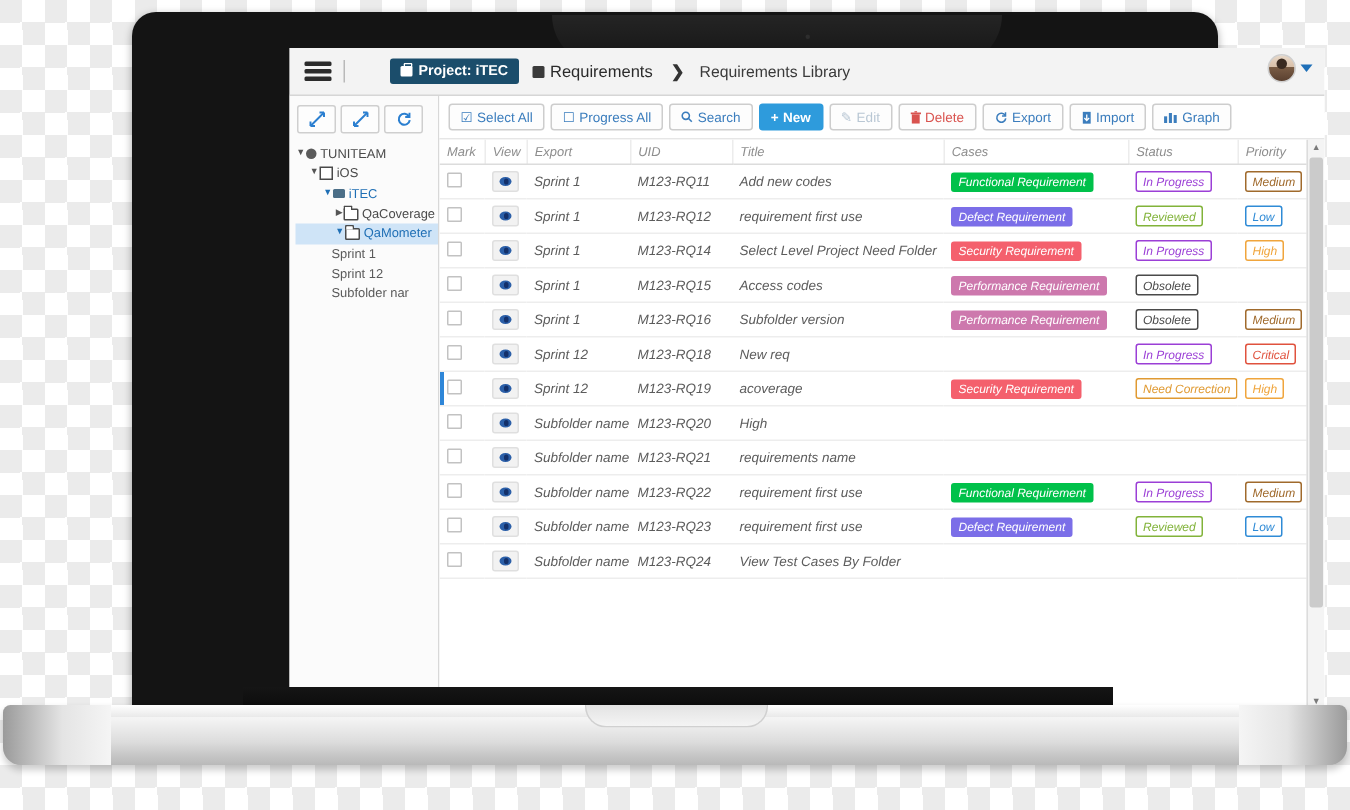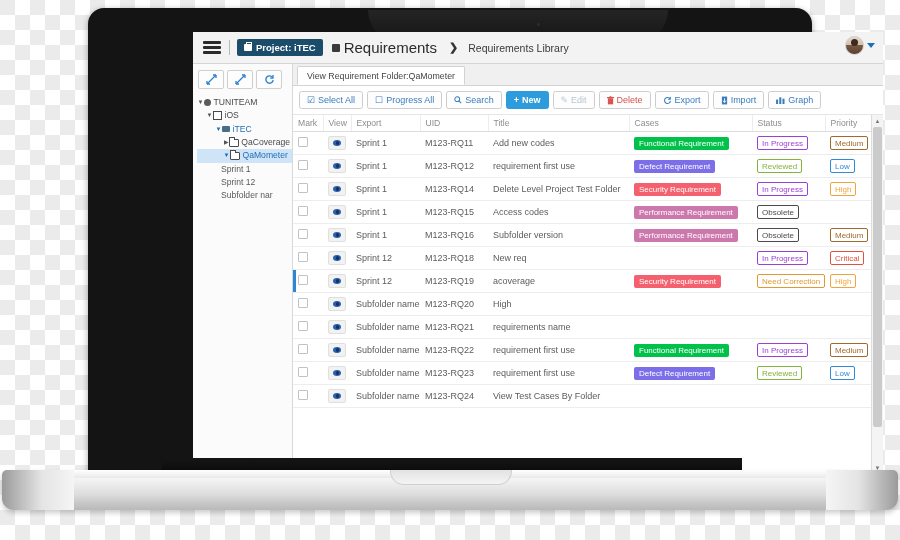--- a/index.html
+++ b/index.html
@@ -60,26 +60,26 @@
   .topbar{
     height:31px;background:#f3f3f3;border-bottom:1px solid #d6d6d6;
     display:flex;align-items:center;padding:0 8px;position:relative;
   }
   .hamburger{display:flex;flex-direction:column;justify-content:center;gap:2.5px;
     width:18px;height:18px;margin:0 6px 0 2px;cursor:pointer;}
   .hamburger i{display:block;height:2.5px;background:#2b2b2b;border-radius:1px;}
   .vdiv{width:1px;height:15px;background:#b9b9b9;margin:0 7px 0 2px;}
   .crumb-pill{
     display:flex;align-items:center;gap:4px;background:#1b4d6b;color:#fff;
-    font-size:9.5px;font-weight:bold;padding:3px 7px;border-radius:2px;cursor:pointer;
+    font-size:9.5px;font-weight:bold;padding:3px 7px;border-radius:2px;cursor:pointer;margin-left:23px;
   }
   .case-icon{width:8px;height:7px;background:#fff;border-radius:1px;position:relative;display:inline-block;}
   .case-icon:before{content:"";position:absolute;left:2px;top:-2px;width:4px;height:2px;
     border:1px solid #fff;border-bottom:none;border-radius:1px 1px 0 0;}
-  .crumb{display:flex;align-items:center;gap:4px;font-size:15px;color:#2b2b2b;margin-left:9px;cursor:pointer;}
+  .crumb{display:flex;align-items:center;gap:4px;font-size:11px;color:#2b2b2b;margin-left:9px;cursor:pointer;}
   .sq-icon{width:8px;height:8px;background:#3a3a3a;display:inline-block;border-radius:1px;}
   .chev{margin:0 10px 0 12px;color:#333;font-size:11px;font-weight:bold;}
   .crumb-last{font-size:10.5px;color:#3a3a3a;}
   .user-zone{position:absolute;right:8px;top:4px;display:flex;align-items:center;gap:3px;cursor:pointer;}
   .avatar{width:17px;height:17px;border-radius:50%;overflow:hidden;border:1px solid #cfcfcf;
     background:linear-gradient(180deg,#e8d8c8 0%,#d8bfa8 45%,#7a5c44 46%,#5a4030 100%);position:relative;}
   .avatar:after{content:"";position:absolute;left:5px;top:2px;width:7px;height:7px;border-radius:50%;
     background:#3a2a20;}
   .caret{width:0;height:0;border-left:4.5px solid transparent;border-right:4.5px solid transparent;
     border-top:5px solid #1e6fb8;}
@@ -123,21 +123,21 @@
     border:1px solid #cdcdcd;border-radius:2.5px;background:#fdfdfd;color:#3b7dbd;
     padding:3px 7px;cursor:pointer;white-space:nowrap;
   }
   .btn.primary{background:#2e9bdc;border-color:#2e9bdc;color:#fff;font-weight:bold;}
   .btn.disabled{color:#b9c7d4;}
   .btn.danger{color:#d9534f;}
   .btn .g{font-size:9px;line-height:1;}
 
   
   .tablewrap{flex:1;display:flex;overflow:hidden;border-top:1px solid #e6e6e6;}
-  .tablecol{flex:1;min-width:0;display:flex;flex-direction:column;}
+  .tablecol{flex:1;min-width:0;display:flex;flex-direction:column;font-style:italic;}
   table{border-collapse:collapse;width:100%;table-layout:fixed;}
   th{
     font-size:8.6px;font-weight:normal;color:#8d8d8d;text-align:left;
     padding:3px 5px;border-bottom:1px solid #dcdcdc;border-right:1px solid #ececec;background:#fff;
   }
   td{
     font-size:9px;color:#5c5c5c;padding:4px 5px;border-bottom:1px solid #ededed;
     white-space:nowrap;overflow:hidden;height:14px;
   }
   tr.hl td:first-child{box-shadow:inset 3px 0 0 #2e86d8;}
@@ -254,25 +254,20 @@
             <div class="tnode leaf">
               <span>Sprint 12</span>
             </div>
             <div class="tnode leaf">
               <span>Subfolder nar</span>
             </div>
           </div>
         </div>
 
         <div class="main">
-          <div class="tabstrip">
-            <div class="tab">
-              <span>View Requirement Folder:QaMometer</span>
-            </div>
-          </div>
 
           <div class="toolbar">
             <div class="btn">
               <span class="g">☑</span>
               <span>Select All</span>
             </div>
             <div class="btn">
               <span class="g">☐</span>
               <span>Progress All</span>
             </div>
@@ -379,21 +374,21 @@
                     </tr>
                     <tr>
                       <td><span class="cb"></span></td>
                       <td>
                         <span class="eye">
                           <span class="ball"></span>
                         </span>
                       </td>
                       <td>Sprint 1</td>
                       <td>M123-RQ14</td>
-                      <td>Delete Level Project Test Folder</td>
+                      <td>Select Level Project Need Folder</td>
                       <td><span class="badge" style="background: rgb(244, 96, 109);">Security Requirement</span></td>
                       <td><span class="obadge" style="color: rgb(155, 63, 214);">In Progress</span></td>
                       <td><span class="obadge" style="color: rgb(240, 165, 60);">High</span></td>
                     </tr>
                     <tr>
                       <td><span class="cb"></span></td>
                       <td>
                         <span class="eye">
                           <span class="ball"></span>
                         </span>

